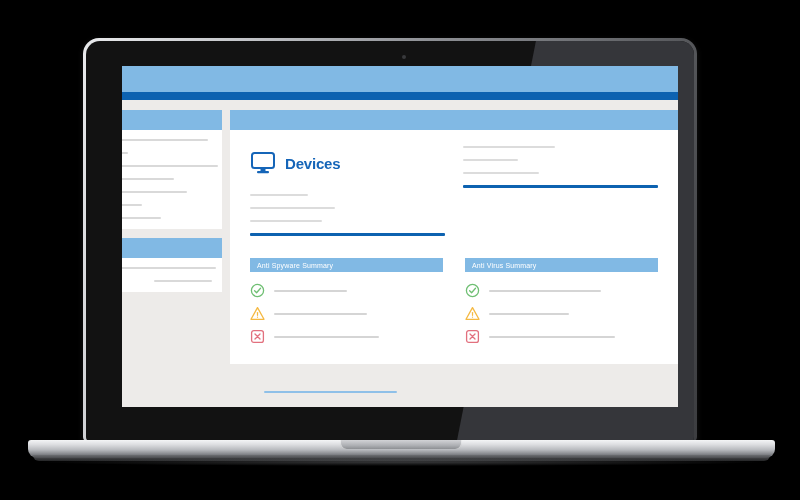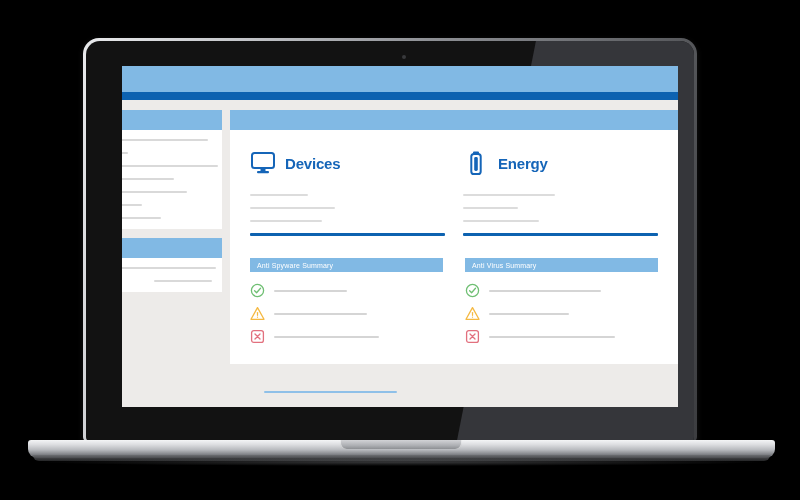--- a/index.html
+++ b/index.html
@@ -309,30 +309,20 @@
               <div class="tile-lines">
                 <div class="tile-line" style="width:58px"></div>
                 <div class="tile-line" style="width:85px"></div>
                 <div class="tile-line" style="width:72px"></div>
               </div>
               <div class="tile-rule"></div>
             </div>
 
 
             <div class="tile">
-              <div class="tile-head">
-                <span class="tile-icon">
-                  <svg width="26" height="26" viewBox="0 0 26 26">
-                    <rect x="10" y="1.6" width="6" height="2.4" rx="1" fill="#1565b8"></rect>
-                    <rect x="8.3" y="4" width="9.4" height="20" rx="2.6" ry="2.6" fill="none" stroke="#1565b8" stroke-width="2"></rect>
-                    <rect x="11.2" y="7" width="3.6" height="14" rx="1.4" fill="#1565b8"></rect>
-                  </svg>
-                </span>
-                <span class="tile-label">Energy</span>
-              </div>
               <div class="tile-lines">
                 <div class="tile-line" style="width:92px"></div>
                 <div class="tile-line" style="width:55px"></div>
                 <div class="tile-line" style="width:76px"></div>
               </div>
               <div class="tile-rule"></div>
             </div>
 
           </div>
 

